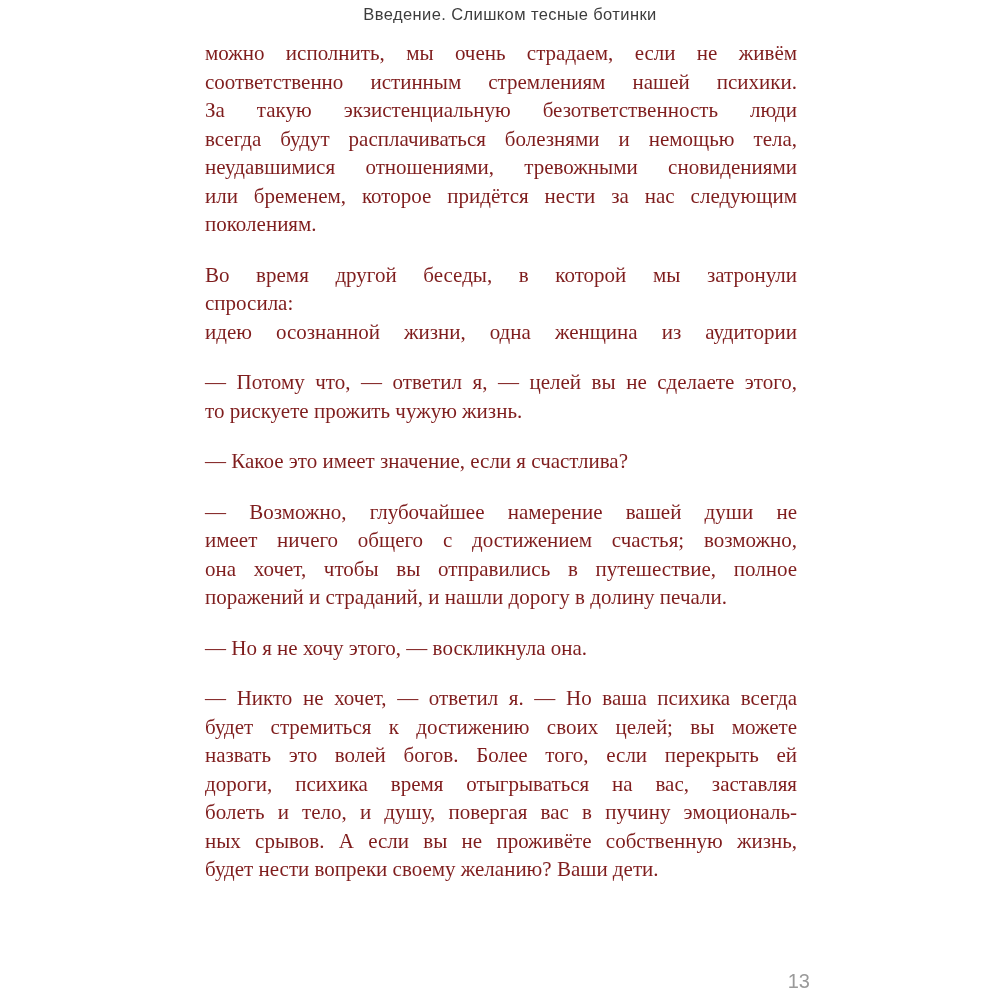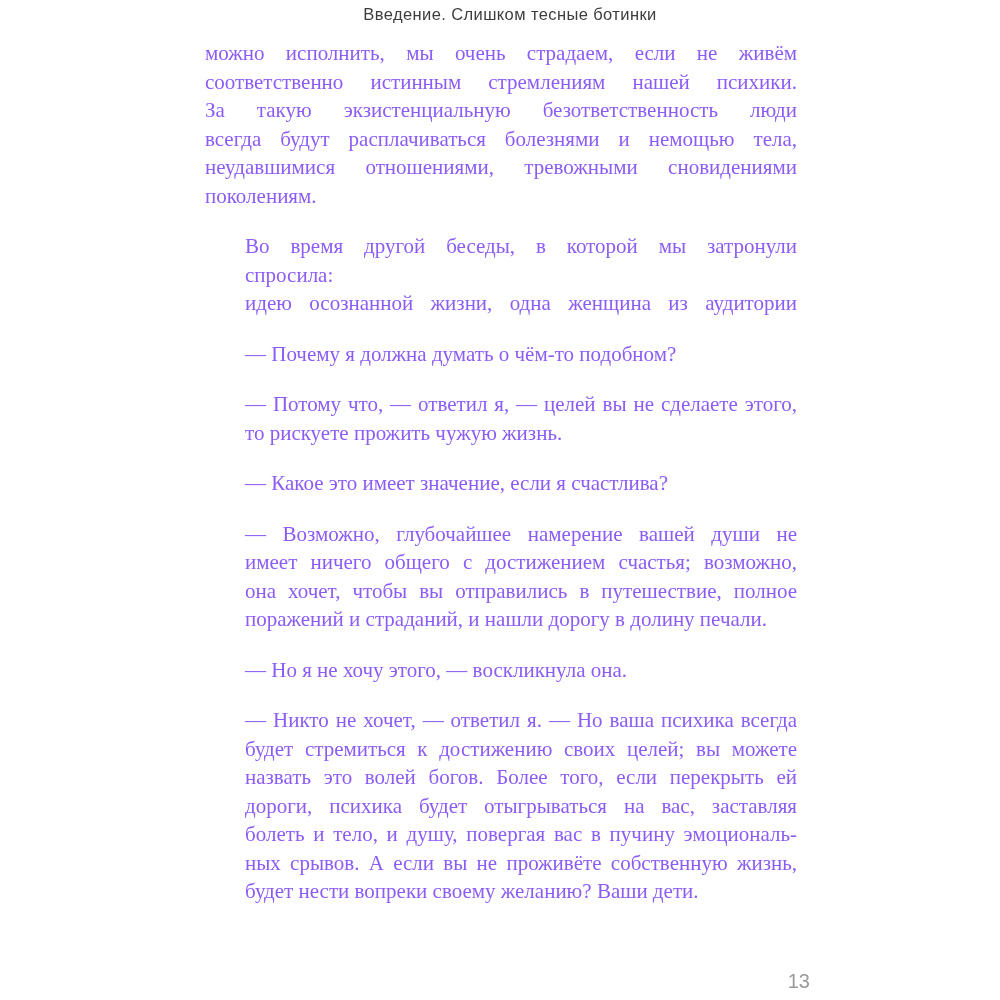--- a/index.html
+++ b/index.html
@@ -27,24 +27,24 @@
     letter-spacing: 0.4px;
     color: #3d3d3d;
   }
   .text-col {
     position: absolute;
     left: 205px;
     top: 39px;
     width: 592px;
     font-size: 21px;
     line-height: 28.5px;
-    color: #8b5cf6;
+    color: #7f1d1d;
   }
   .para { margin: 0; }
-  .para + .para { margin-top: 22px; margin-left: 40px; }
+  .para + .para { margin-top: 22px; }
   .line {
     text-align: justify;
     text-align-last: justify;
     hyphens: none;
     -webkit-hyphens: none;
   }
   .line.last {
     text-align-last: left;
   }
   .page-number {
@@ -62,29 +62,27 @@
 <div class="book-page">
   <div class="running-head">Введение. Слишком тесные ботинки</div>
 
   <div class="text-col">
       <div class="para">
         <div class="line">можно исполнить, мы очень страдаем, если не живём</div>
         <div class="line">соответственно истинным стремлениям нашей психики.</div>
         <div class="line">За такую экзистенциальную безответственность люди</div>
         <div class="line">всегда будут расплачиваться болезнями и немощью тела,</div>
         <div class="line">неудавшимися отношениями, тревожными сновидениями</div>
+        <div class="line">или бременем, которое придётся нести за нас следующим</div>
         <div class="line last">поколениям.</div>
       </div>
       <div class="para">
         <div class="line">Во время другой беседы, в которой мы затронули</div>
         <div class="line last">спросила:</div>
         <div class="line">идею осознанной жизни, одна женщина из аудитории</div>
-      </div>
-      <div class="para">
-        <div class="line last">— Почему я должна думать о чём-то подобном?</div>
       </div>
       <div class="para">
         <div class="line">— Потому что, — ответил я, — целей вы не сделаете этого,</div>
         <div class="line last">то рискуете прожить чужую жизнь.</div>
       </div>
       <div class="para">
         <div class="line last">— Какое это имеет значение, если я счастлива?</div>
       </div>
       <div class="para">
         <div class="line">— Возможно, глубочайшее намерение вашей души не</div>
@@ -92,21 +90,21 @@
         <div class="line">она хочет, чтобы вы отправились в путешествие, полное</div>
         <div class="line last">поражений и страданий, и нашли дорогу в долину печали.</div>
       </div>
       <div class="para">
         <div class="line last">— Но я не хочу этого, — воскликнула она.</div>
       </div>
       <div class="para">
         <div class="line">— Никто не хочет, — ответил я. — Но ваша психика всегда</div>
         <div class="line">будет стремиться к достижению своих целей; вы можете</div>
         <div class="line">назвать это волей богов. Более того, если перекрыть ей</div>
-        <div class="line">дороги, психика будет отыгрываться на вас, заставляя</div>
+        <div class="line">дороги, психика время отыгрываться на вас, заставляя</div>
         <div class="line">болеть и тело, и душу, повергая вас в пучину эмоциональ-</div>
         <div class="line">ных срывов. А если вы не проживёте собственную жизнь,</div>
         <div class="line last">будет нести вопреки своему желанию? Ваши дети.</div>
       </div>
     </div>
 
   <div class="page-number">13</div>
 </div>
 
 </body></html>

